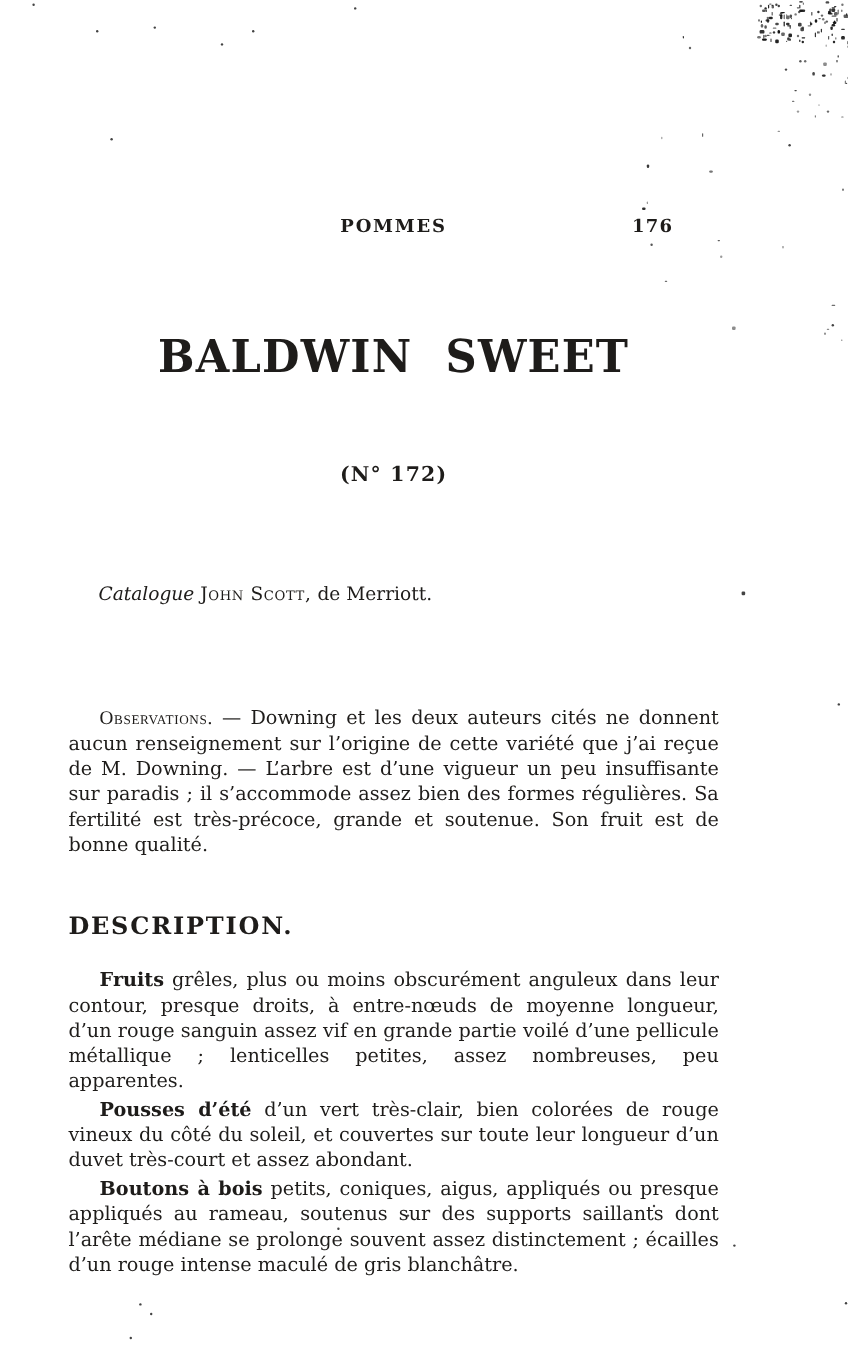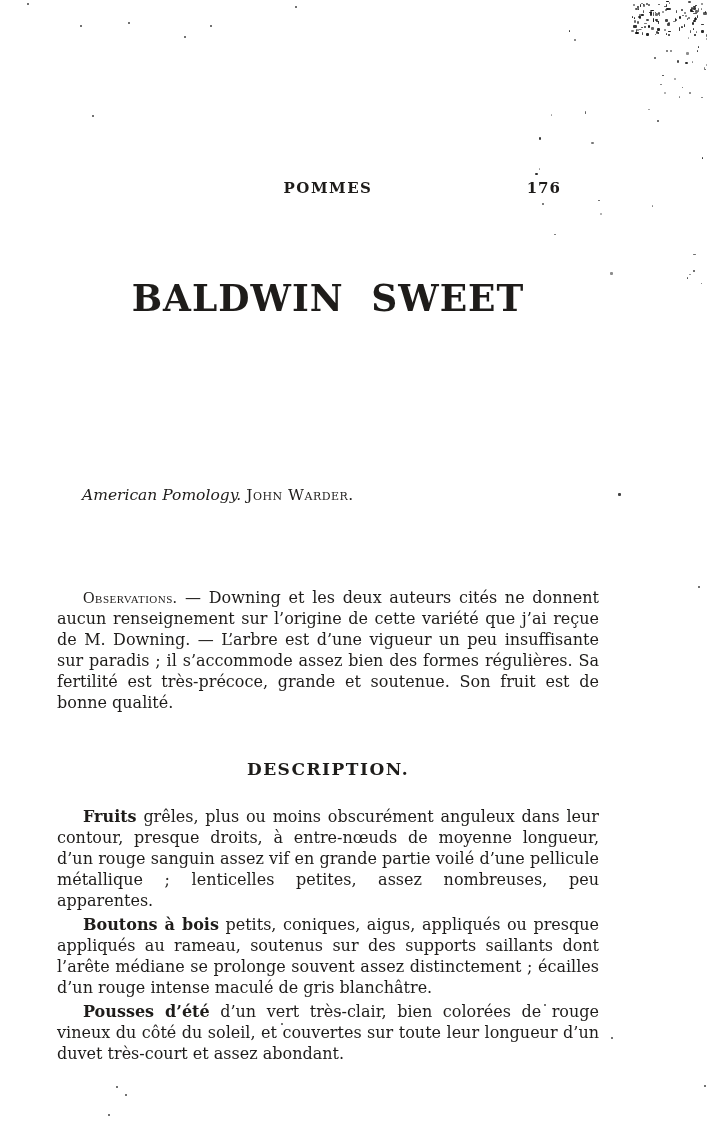--- a/index.html
+++ b/index.html
@@ -42,63 +42,65 @@
   .bib-author{font-variant:small-caps;letter-spacing:0.5px;}
   
   .para{
     font-size:16px;line-height:21px;
     text-align:justify;text-indent:26px;
     margin:0;
   }
   .observations{top:587px;}
   .smallcaps{font-variant:small-caps;letter-spacing:0.5px;font-family:Liberation Serif, serif;}
   .section-heading{
-    top:759px;text-align:center;
-    font-size:17px;letter-spacing:1.5px;font-weight:bold;
+    top:759px;text-align:left;
+    font-size:20px;letter-spacing:1.5px;font-weight:bold;
   }
   .description{top:806px;}
   .description .para{margin-bottom:3px;}
   .lead{font-weight:bold;}
   
   .noise-dot{position:absolute;background:#141414;border-radius:1px;}
 </style>
 </head>
 <body>
 
 <div class="page">
 
   <div class="textblock header">
     <span class="running-title">POMMES</span>
     <span class="page-number">176</span>
   </div>
 
   <div class="textblock main-title">BALDWIN SWEET</div>
 
+  <div class="textblock variety-number">(N° 172)</div>
 
   <div class="textblock bibliography">
     <div class="bib-line">
-      <span class="bib-title">American Pomology.</span>
-      <span class="bib-author">John Warder.</span>
+      <span class="bib-title">Catalogue</span>
+      <span class="bib-author">John Scott,</span>
+      <span class="bib-suffix">de Merriott.</span>
     </div>
   </div>
 
   <div class="textblock observations">
     <p class="para"><span class="smallcaps">Observations.</span>
       <span>— Downing et les deux auteurs cités ne donnent aucun renseignement sur l’origine de cette variété que j’ai reçue de M. Downing. — L’arbre est d’une vigueur un peu insuffisante sur paradis ; il s’accommode assez bien des formes régulières. Sa fertilité est très-précoce, grande et soutenue. Son fruit est de bonne qualité.</span></p>
   </div>
 
   <div class="textblock section-heading">DESCRIPTION.</div>
 
   <div class="textblock description">
     <p class="para"><span class="lead">Fruits</span>
       <span>grêles, plus ou moins obscurément anguleux dans leur contour, presque droits, à entre-nœuds de moyenne longueur, d’un rouge sanguin assez vif en grande partie voilé d’une pellicule métallique ; lenticelles petites, assez nombreuses, peu apparentes.</span></p>
+    <p class="para"><span class="lead">Pousses d’été</span>
+      <span>d’un vert très-clair, bien colorées de rouge vineux du côté du soleil, et couvertes sur toute leur longueur d’un duvet très-court et assez abondant.</span></p>
     <p class="para"><span class="lead">Boutons à bois</span>
       <span>petits, coniques, aigus, appliqués ou presque appliqués au rameau, soutenus sur des supports saillants dont l’arête médiane se prolonge souvent assez distinctement ; écailles d’un rouge intense maculé de gris blanchâtre.</span></p>
-    <p class="para"><span class="lead">Pousses d’été</span>
-      <span>d’un vert très-clair, bien colorées de rouge vineux du côté du soleil, et couvertes sur toute leur longueur d’un duvet très-court et assez abondant.</span></p>
   </div>
 
   <div>
       <div class="noise-dot" style="left: 636.527px; top: 20.6707px; width: 2.90256px; height: 3.47464px; opacity: 0.71231;"></div>
       <div class="noise-dot" style="left: 644.416px; top: 25.7089px; width: 2.05383px; height: 2.07263px; opacity: 0.85883;"></div>
       <div class="noise-dot" style="left: 652.832px; top: 12.2137px; width: 1.58557px; height: 3.47186px; opacity: 0.694226;"></div>
       <div class="noise-dot" style="left: 686.733px; top: 18.2668px; width: 1.07962px; height: 1.35557px; opacity: 0.722022;"></div>
       <div class="noise-dot" style="left: 680.749px; top: 25.7289px; width: 1.08277px; height: 2.4965px; opacity: 0.834153;"></div>
       <div class="noise-dot" style="left: 689.823px; top: 9.81799px; width: 2.96909px; height: 2.50763px; opacity: 0.944025;"></div>
       <div class="noise-dot" style="left: 665.439px; top: 8.80038px; width: 1.19449px; height: 2.44224px; opacity: 0.684235;"></div>

